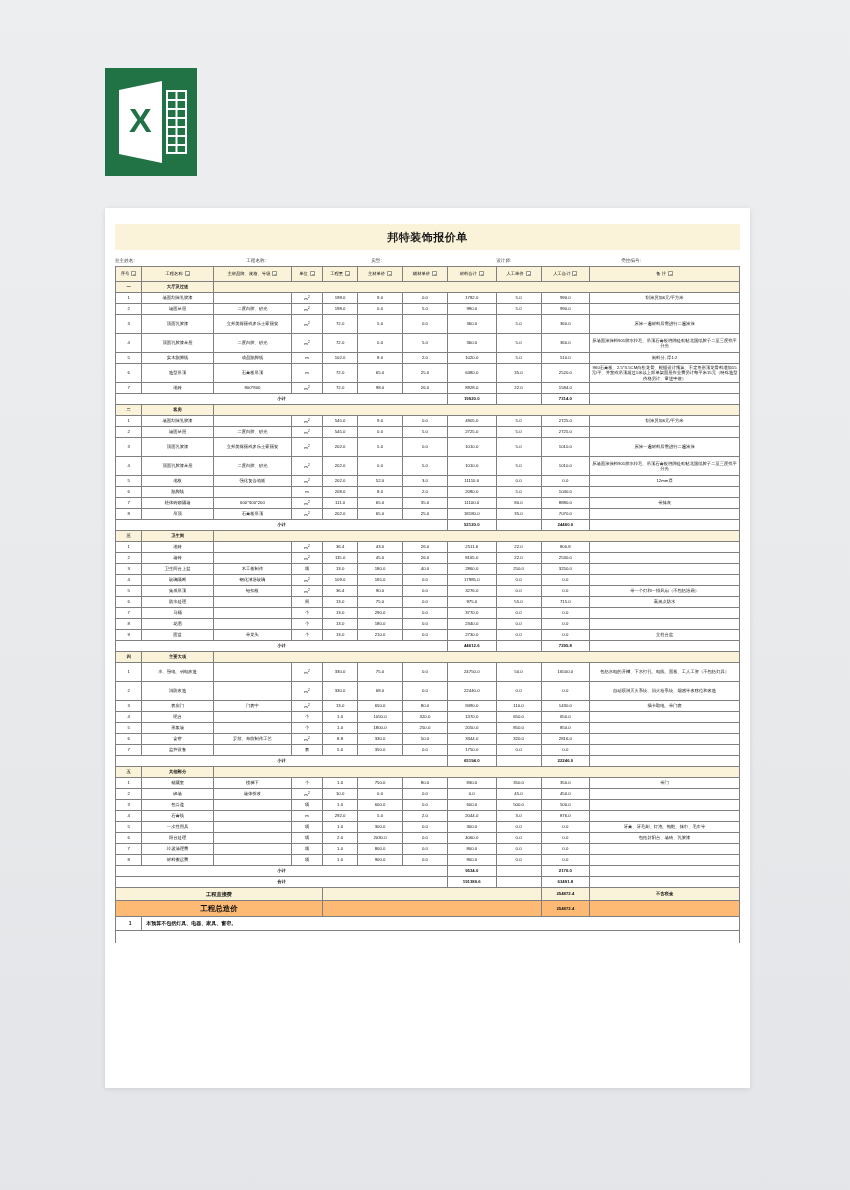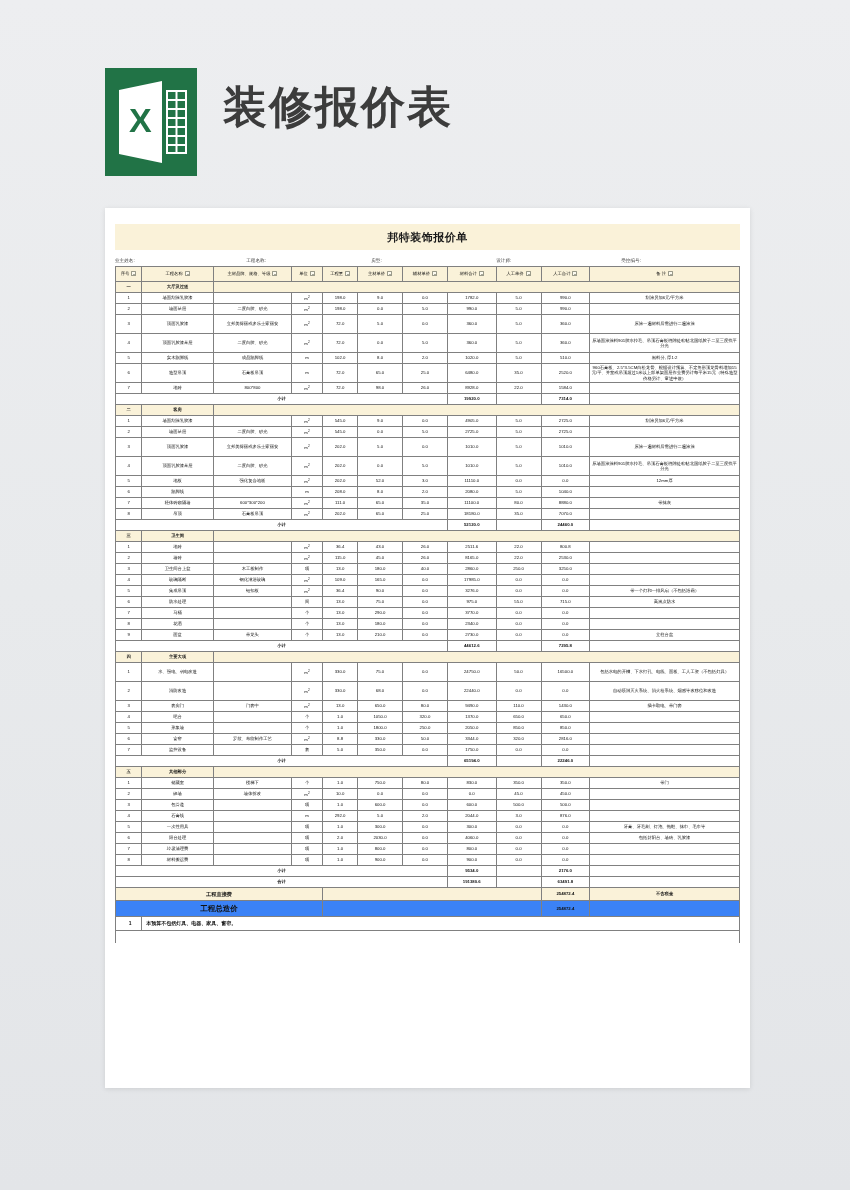--- a/index.html
+++ b/index.html
@@ -95,21 +95,21 @@
   tr.item.tall td { height: 19px; }
 
   tr.sub td { height: 11px; font-weight: bold; background:#fff; }
   tr.sub td.sub-label { font-weight:bold; }
   .money { color: #b8860b; font-weight: bold; }
 
   tr.grand td { height: 11px; font-weight: bold; background:#fff; }
 
   tr.fee td { background:#faf2d9; height: 13px; font-weight:bold; }
   tr.fee td.fee-label { font-size: 5.2px; }
-  tr.total td { background:#3b82f6; height: 16px; font-weight:bold; }
+  tr.total td { background:#fdba74; height: 16px; font-weight:bold; }
   tr.total td.fee-label { font-size: 7.5px; }
 
   tr.note td { height: 14px; text-align: left; font-weight: bold; font-size: 5px;
                padding-left: 4px; background:#fff;}
   tr.note td.note-idx { text-align:center; }
   tr.blank td { height: 12px; background:#fff; border-left:.5px solid #808080;
                 border-right:.5px solid #808080; border-top:none; border-bottom:none;}
   .remark { text-align: center; font-size: 4.1px; line-height: 1.3; padding: 0 3px; }
   .left { text-align: left; }
   sup { font-size: 3.2px; vertical-align: super; }
@@ -137,21 +137,20 @@
           <rect x="63" y="60" width="7.5" height="7"></rect>
             <rect x="72.5" y="60" width="7.5" height="7"></rect>
           <rect x="63" y="69" width="7.5" height="7"></rect>
             <rect x="72.5" y="69" width="7.5" height="7"></rect>
           <rect x="63" y="78" width="7.5" height="6"></rect>
             <rect x="72.5" y="78" width="7.5" height="6"></rect>
         </g>
       </svg>
     </div>
     <div class="banner-text">
-      <div class="banner-title">装修报价表</div>
     </div>
   </div>
 
   <div class="sheet">
 
     <div class="doc-title-band">
       <span class="doc-title">邦特装饰报价单</span>
     </div>
 
     <div class="meta-row" id="metaRow">

